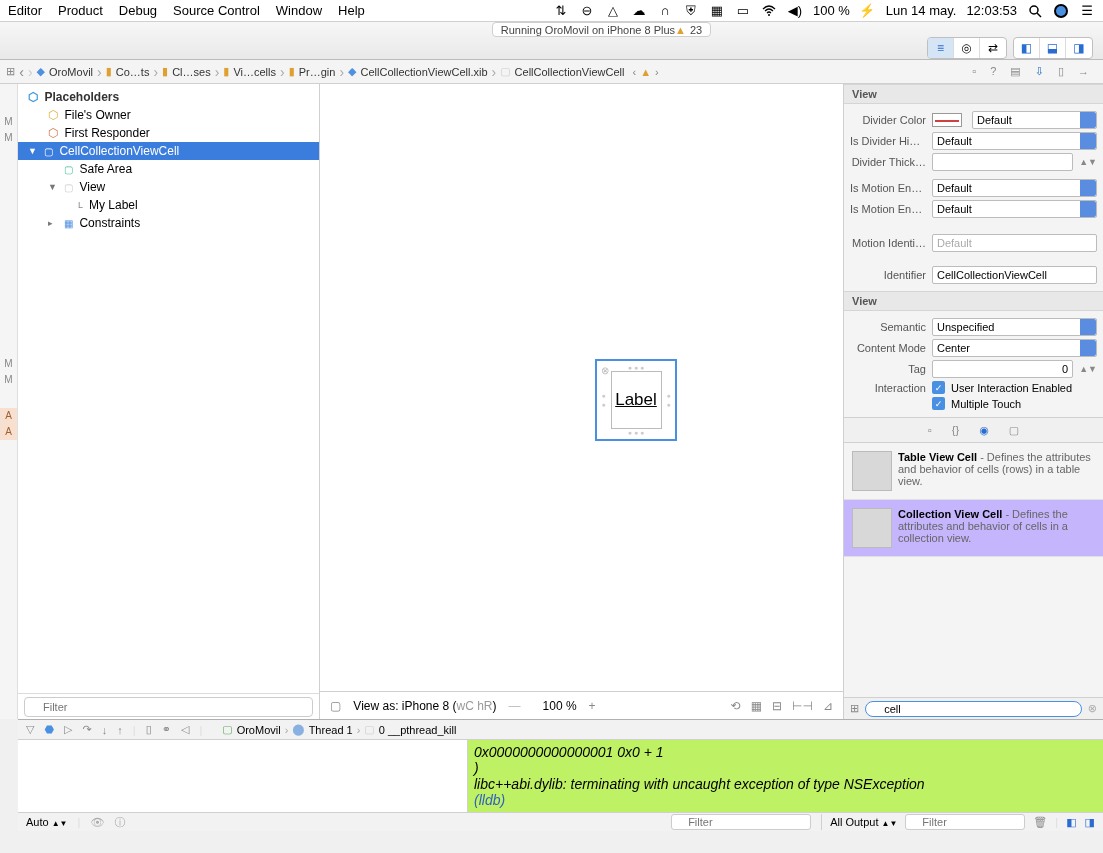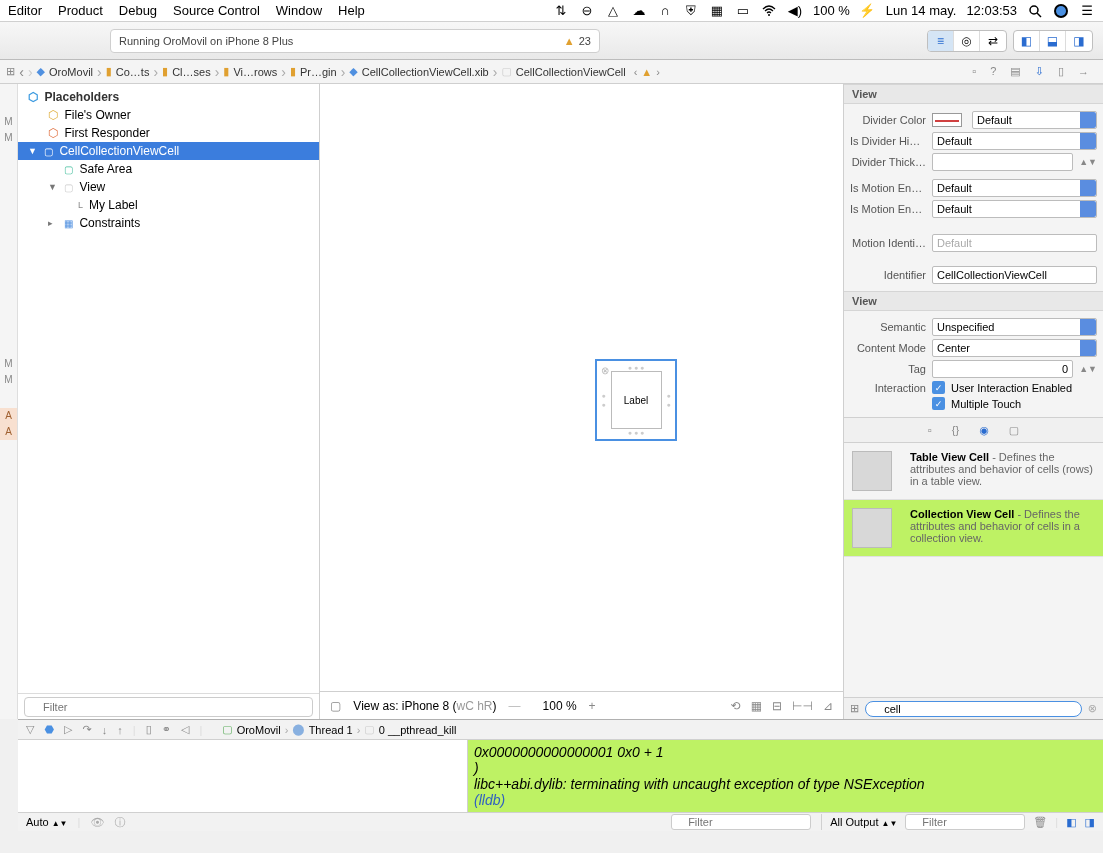--- a/index.html
+++ b/index.html
@@ -6,21 +6,21 @@
 body { width: 1103px; height: 853px; background: #f0f0f0; font-size: 12px; color: #000; overflow: hidden; }
 
 
 .menubar { height: 22px; background: #fff; display: flex; align-items: center; padding: 0 8px; border-bottom: 1px solid #d0d0d0; }
 .menubar .menu-left { display: flex; gap: 16px; }
 .menubar .menu-item { font-size: 13px; cursor: default; }
 .menubar .menu-right { margin-left: auto; display: flex; align-items: center; gap: 10px; font-size: 13px; }
 .menubar .status-ico { width: 16px; height: 16px; display: inline-flex; align-items: center; justify-content: center; }
 
 
-.toolbar { height: 38px; background: linear-gradient(#f7f7f7,#e9e9e9); border-bottom: 1px solid #bcbcbc; display: flex; align-items: center; padding: 0 10px; }
+.toolbar { height: 38px; background: linear-gradient(#f7f7f7,#e9e9e9); border-bottom: 1px solid #bcbcbc; display: flex; align-items: center; padding: 0 10px; flex-direction: column; }
 .run-status { flex: 1; max-width: 490px; margin-left: 100px; height: 24px; background: #fff; border: 1px solid #cfcfcf; border-radius: 4px; display: flex; align-items: center; padding: 0 8px; font-size: 11px; color: #444; }
 .run-status .warn { margin-left: auto; display: flex; align-items: center; gap: 4px; }
 .toolbar .right-tools { margin-left: auto; display: flex; gap: 6px; }
 .tool-btn-group { display: flex; border: 1px solid #bfbfbf; border-radius: 4px; overflow: hidden; background: #fff; }
 .tool-btn-group span { width: 26px; height: 20px; display: flex; align-items: center; justify-content: center; border-right: 1px solid #dcdcdc; }
 .tool-btn-group span:last-child { border-right: none; }
 
 
 .jumpbar { height: 24px; background: #f4f4f4; border-bottom: 1px solid #cfcfcf; display: flex; align-items: center; padding: 0 6px; font-size: 11px; gap: 4px; }
 .jumpbar .crumb { display: flex; align-items: center; gap: 4px; color: #333; white-space: nowrap; }
@@ -48,43 +48,43 @@
 .cube-ico { color: #3b9ae0; }
 .owner-ico { color: #e0b040; }
 .responder-ico { color: #e07040; }
 .nav-filter { height: 26px; border-top: 1px solid #dcdcdc; padding: 3px 6px; }
 .nav-filter input { width: 100%; height: 20px; border: 1px solid #ccc; border-radius: 4px; padding: 0 18px; font-size: 11px; background: #fff; }
 
 
 .canvas { flex: 1; background: #fff; position: relative; display: flex; flex-direction: column; }
 .canvas-area { flex: 1; position: relative; background: #fff; }
 .xib-cell { position: absolute; left: 275px; top: 275px; width: 82px; height: 82px; border: 2px solid #4a90e2; background: #fff; display: flex; align-items: center; justify-content: center; }
-.xib-inner { width: 51px; height: 58px; border: 1px solid #bbb; display: flex; align-items: center; justify-content: center; font-size: 10px; }
+.xib-inner { width: 51px; height: 58px; border: 1px solid #bbb; display: flex; align-items: center; justify-content: center; font-size: 17px; text-decoration: underline; }
 .canvas-bottom { height: 28px; border-top: 1px solid #cfcfcf; display: flex; align-items: center; padding: 0 10px; font-size: 12px; gap: 12px; }
 .canvas-bottom .zoom { margin-left: 10px; }
 .canvas-bottom .right-icons { margin-left: auto; display: flex; gap: 10px; color: #888; }
 
 
 .inspector { width: 260px; background: #f4f4f4; border-left: 1px solid #cfcfcf; display: flex; flex-direction: column; font-size: 11px; }
 .insp-section-title { background: #e8e8e8; padding: 3px 8px; font-weight: 600; color: #555; border-bottom: 1px solid #d5d5d5; border-top: 1px solid #d5d5d5; }
 .insp-body { padding: 4px 6px; }
 .insp-row { display: flex; align-items: center; margin: 3px 0; gap: 6px; }
 .insp-row label { width: 76px; text-align: right; color: #555; font-size: 11px; overflow: hidden; text-overflow: ellipsis; white-space: nowrap; }
 .insp-row .field { flex: 1; height: 18px; background: #fff; border: 1px solid #bcbcbc; border-radius: 2px; padding: 0 4px; display: flex; align-items: center; font-size: 11px; }
 .insp-row .dropdown { flex: 1; height: 18px; background: #fff; border: 1px solid #bcbcbc; border-radius: 2px; padding: 0 4px; display: flex; align-items: center; font-size: 11px; position: relative; }
 .insp-row .dropdown::after { content: ""; position: absolute; right: 0; top: 0; width: 16px; height: 100%; background: #5a8de0; border-radius: 0 2px 2px 0; }
 .insp-row .swatch { width: 30px; height: 14px; border: 1px solid #999; background: #fff; margin-right: 4px; position: relative; }
 .insp-row .swatch::after { content: ""; position: absolute; left: 2px; right: 2px; top: 6px; height: 2px; background: #d04040; }
 .chk { width: 13px; height: 13px; background: #4a90e2; border-radius: 2px; display: inline-flex; align-items: center; justify-content: center; color: #fff; font-size: 9px; }
 
 .lib-tabs { height: 26px; border-top: 1px solid #d0d0d0; border-bottom: 1px solid #d0d0d0; display: flex; align-items: center; justify-content: center; gap: 20px; color: #888; background: #f0f0f0; }
 .lib-tabs .active { color: #2a6cd0; }
 .lib-list { flex: 1; overflow: auto; }
-.lib-item { display: flex; padding: 8px; gap: 18px; border-bottom: 1px solid #e0e0e0; }
-.lib-item.sel { background: #bef264; }
+.lib-item { display: flex; padding: 8px; gap: 6px; border-bottom: 1px solid #e0e0e0; }
+.lib-item.sel { background: #c4b5fd; }
 .lib-thumb { width: 40px; height: 40px; background: #d8d8d8; border: 1px solid #bbb; flex-shrink: 0; }
 .lib-text .title { font-weight: 600; display: inline; }
 .lib-text .desc { color: #666; display: inline; }
 
 
 .debug-area { position: absolute; left: 18px; top: 719px; width: 1085px; height: 112px; display: flex; flex-direction: column; border-top: 1px solid #b0b0b0; }
 .debug-toolbar { height: 24px; background: #f2f2f2; border-bottom: 1px solid #d0d0d0; display: flex; align-items: center; padding: 0 8px; gap: 10px; font-size: 11px; }
 .debug-toolbar .dbg-crumbs { margin-left: 10px; display: flex; align-items: center; gap: 4px; }
 .debug-body { flex: 1; display: flex; }
 .debug-left { width: 450px; border-right: 1px solid #d0d0d0; background: #fff; }
@@ -184,21 +184,21 @@
       <span>Co…ts</span>
     </span>
     <span class="sep">›</span>
   <span class="crumb">
       <span class="folder-ico">▮</span>
       <span>Cl…ses</span>
     </span>
     <span class="sep">›</span>
   <span class="crumb">
       <span class="folder-ico">▮</span>
-      <span>Vi…rows</span>
+      <span>Vi…cells</span>
     </span>
     <span class="sep">›</span>
   <span class="crumb">
       <span class="folder-ico">▮</span>
       <span>Pr…gin</span>
     </span>
     <span class="sep">›</span>
   <span class="crumb">
       <span class="xib-ico">◆</span>
       <span>CellCollectionViewCell.xib</span>

